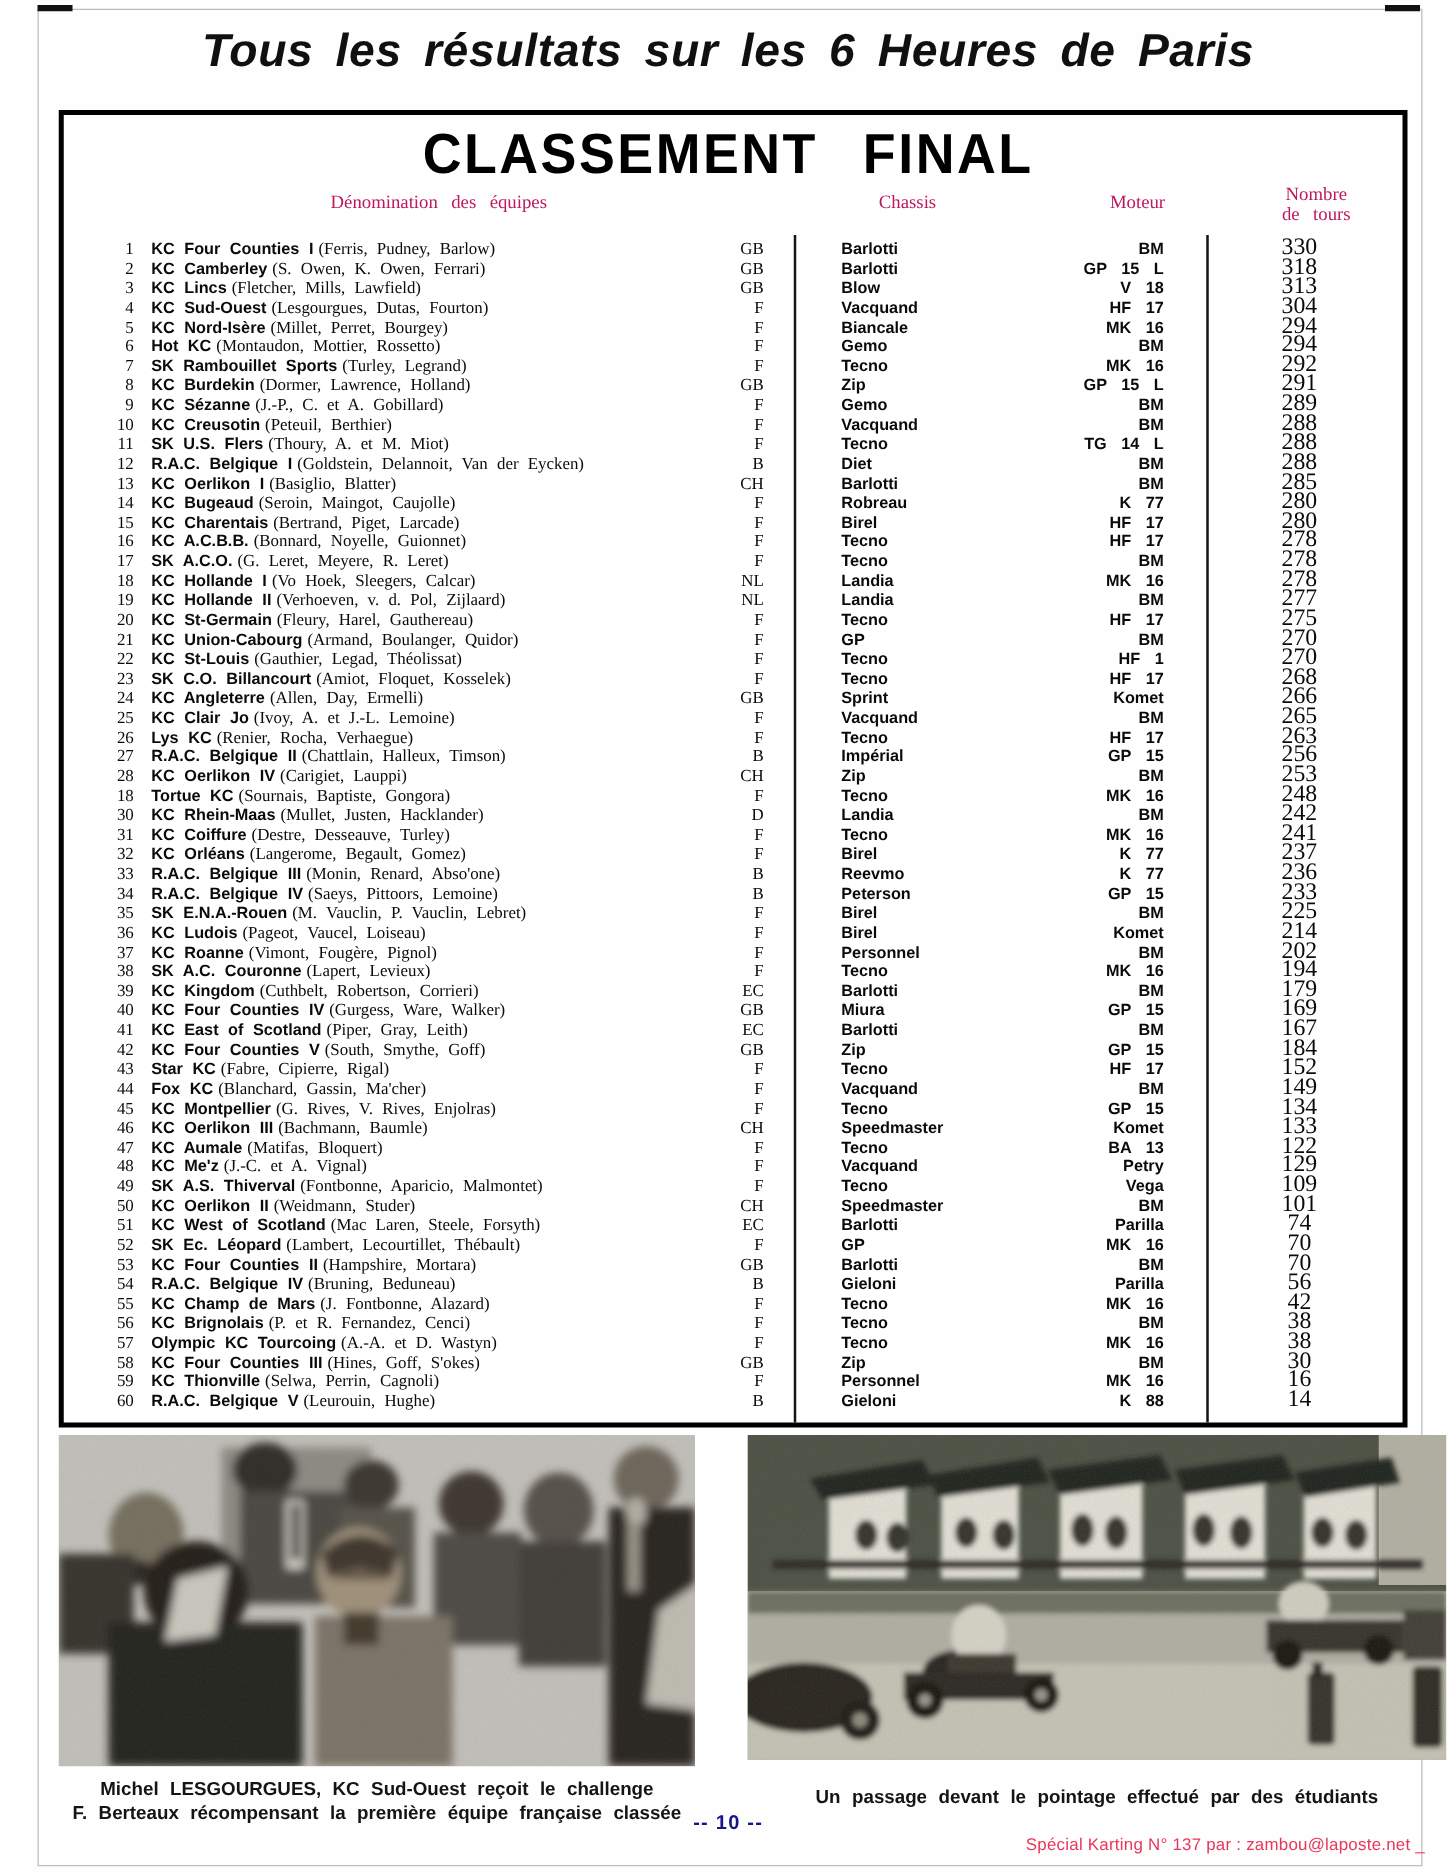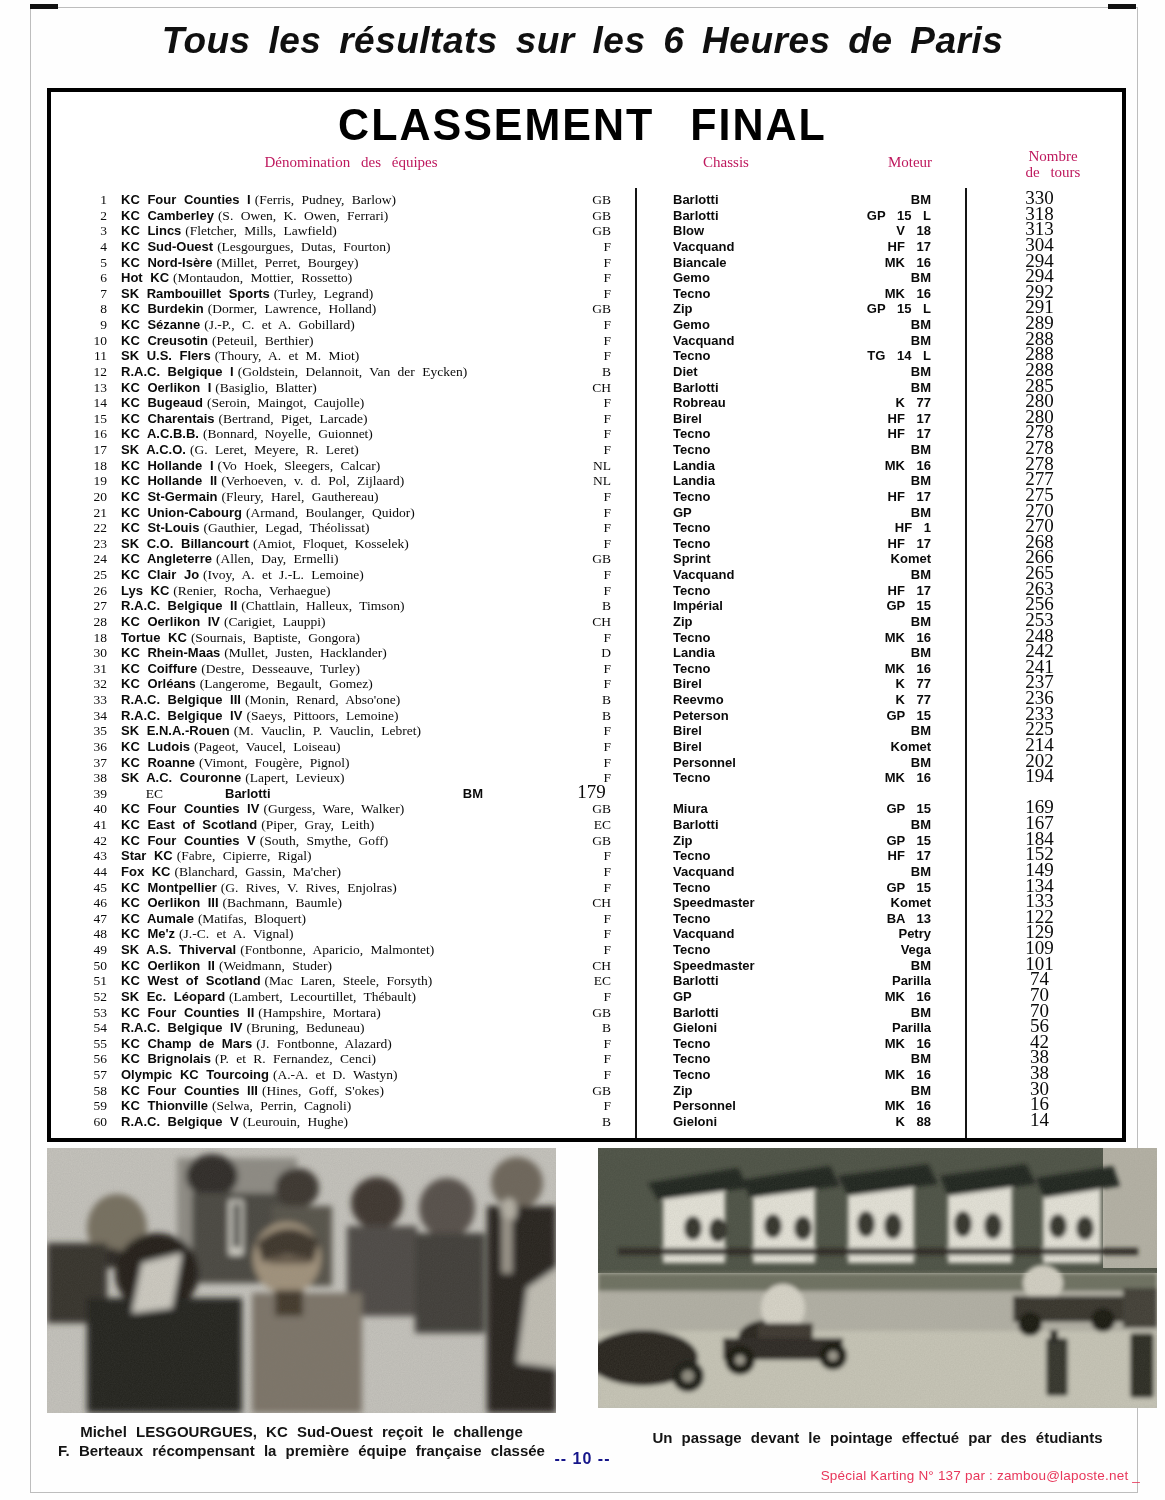--- a/index.html
+++ b/index.html
@@ -459,20 +459,21 @@
             <span class="c-team"><span class="t-name">SK A.C. Couronne</span>  <span class="t-drivers">(Lapert, Levieux)</span></span>
             <span class="c-country">F</span>
             <span class="c-chassis">
               <span class="ch-name">Tecno</span>
               <span class="ch-mot">MK 16</span>
             </span>
             <span class="c-tours">194</span>
           </div>
           <div class="row">
             <span class="c-pos">39</span>
+            <span class="c-team"><span class="t-name">KC Kingdom</span>  <span class="t-drivers">(Cuthbelt, Robertson, Corrieri)</span></span>
             <span class="c-country">EC</span>
             <span class="c-chassis">
               <span class="ch-name">Barlotti</span>
               <span class="ch-mot">BM</span>
             </span>
             <span class="c-tours">179</span>
           </div>
           <div class="row">
             <span class="c-pos">40</span>
             <span class="c-team"><span class="t-name">KC Four Counties IV</span>  <span class="t-drivers">(Gurgess, Ware, Walker)</span></span>

